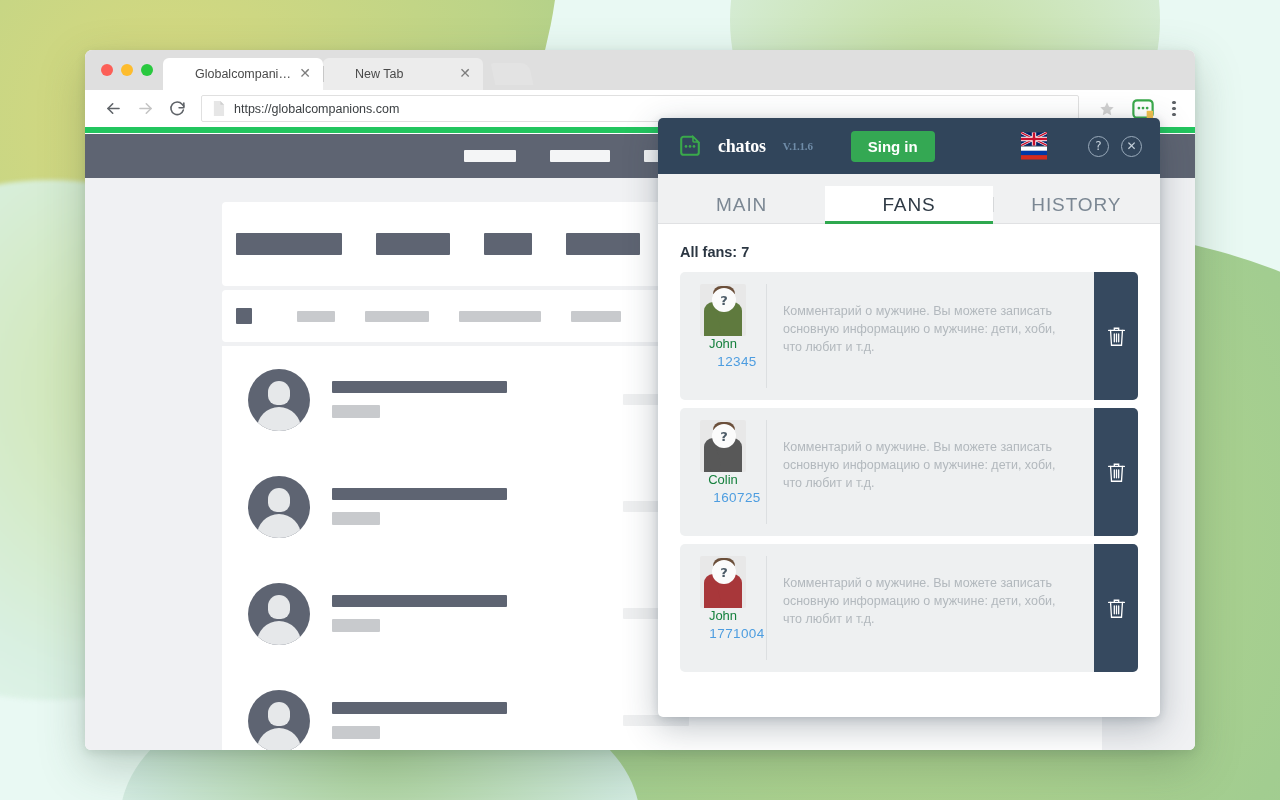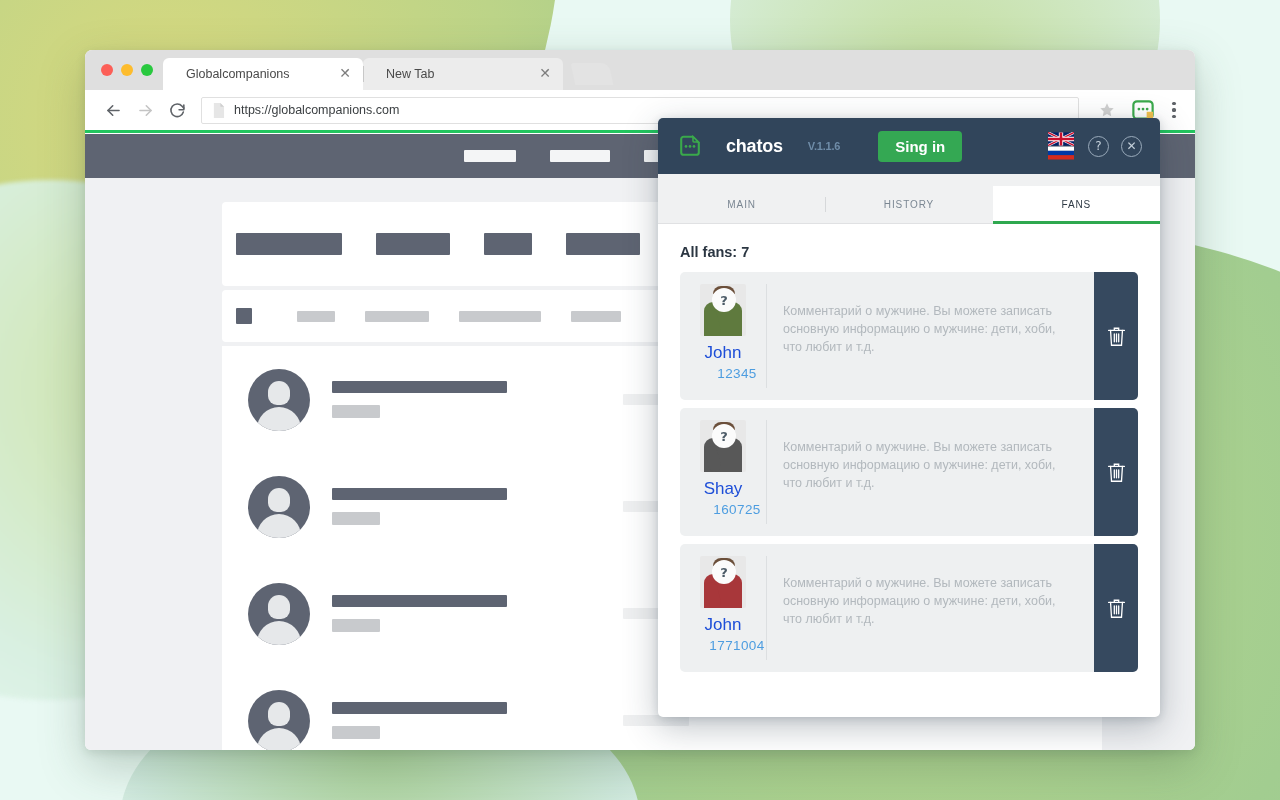--- a/index.html
+++ b/index.html
@@ -64,23 +64,23 @@
   #traffic {
     display: flex; align-items: center; gap: 8px;
     height: 40px; padding: 0 10px 0 4px;
   }
   .dot { width: 12px; height: 12px; border-radius: 50%; }
   .dot.red { background: #fc5f57; }
   .dot.yellow { background: #fdbc2d; }
   .dot.green { background: #29c93f; }
 
   .tab {
-    height: 32px; width: 200px;
+    height: 32px; width: 160px;
     display: flex; align-items: center;
-    padding: 0 10px 0 23px;
+    padding: 0 10px 0 32px;
     font-size: 12.5px; color: #4a4a4a;
     position: relative;
     border-radius: 6px 6px 0 0;
     justify-content: center;
   }
   .tab.active { background: #fff; }
   .tab.inactive { background: #ececec; }
   .tab-label { flex: 1; white-space: nowrap; overflow: hidden; text-overflow: ellipsis; }
   .tab-close {
     width: 16px; height: 16px; line-height: 15px;
@@ -98,21 +98,21 @@
     border-radius: 3px 8px 0 0;
     transform: skewX(12deg);
   }
 
   
   #toolbar {
     height: 43px; background: #fff;
     display: flex; align-items: center;
     padding: 0 12px 0 14px;
     gap: 4px;
-    border-bottom: 3px solid #22c55e;
+    border-bottom: 6px solid #22c55e;
   }
   .navbtn {
     width: 28px; height: 28px;
     display: flex; align-items: center; justify-content: center;
     color: #5f6368;
   }
   .navbtn.disabled { color: #c4c4c4; }
   #omnibox {
     flex: 1; height: 27px;
     background: #fff; border: 1px solid #e0e0e0;
@@ -185,21 +185,21 @@
     box-shadow: 0 10px 34px rgba(40,55,70,0.30), 0 2px 8px rgba(40,55,70,0.16);
     overflow: hidden;
     display: flex; flex-direction: column;
   }
   #panel-header {
     height: 56px; background: #31455b;
     display: flex; align-items: center;
     padding: 0 0 0 20px;
     flex: none;
   }
-  #brand { display: flex; align-items: center; gap: 24px; }
+  #brand { display: flex; align-items: center; gap: 16px; font-family: Liberation Serif, serif; }
   #brand-name { color: #fff; font-size: 18px; font-weight: bold; letter-spacing: -0.2px; }
   #brand-version { color: #6f8ca8; font-size: 11px; font-weight: bold; letter-spacing: -0.2px; margin-left: 1px; }
   #signin-btn {
     background: #34a853; color: #fff;
     font-size: 15px; font-weight: bold;
     border: none; border-radius: 4px;
     height: 31px; padding: 0 17px;
     margin-left: 38px;
     cursor: pointer;
     font-family: "Liberation Sans", sans-serif;
@@ -217,21 +217,21 @@
 
   
   #tabs {
     height: 50px; background: #f0f1f2;
     display: flex; flex: none;
     border-bottom: 1px solid #e0e1e3;
   }
   .ptab {
     flex: 1;
     display: flex; align-items: center; justify-content: center;
-    font-size: 10px; letter-spacing: 0.9px;
+    font-size: 19px; letter-spacing: 0.9px;
     color: #7b8793;
     position: relative;
     cursor: pointer;
     margin-top: 12px;
   }
   .ptab + .ptab::before {
     content: ""; position: absolute; left: 0; top: 11px; bottom: 11px;
     width: 1px; background: #d6d8da;
   }
   .ptab.active { background: #fff; color: #2f3a45; }
@@ -276,21 +276,21 @@
   .photo-neck { position: absolute; left: 20px; bottom: 26px; width: 10px; height: 10px; background: #c8a283; }
   .photo-head {
     position: absolute; left: 12px; top: 4px;
     width: 24px; height: 24px; border-radius: 50%;
     background: #fbfbfb;
     display: flex; align-items: center; justify-content: center;
     font-size: 13px; color: #4b5a66; font-weight: bold;
     font-family: "DejaVu Sans", sans-serif;
   }
   .photo-hair { position: absolute; left: 13px; top: 2px; width: 22px; height: 8px; border-radius: 11px 11px 0 0; background: #6b4f3a; }
-  .fan-name { font-size: 17px; color: #1d4ed8; margin-top: 7px; }
+  .fan-name { font-size: 13px; color: #15803d; }
   .fan-id { font-size: 13.5px; color: #4d9de0; margin-top: 3px; letter-spacing: 0.4px; margin-left: 28px; }
   .fan-comment {
     flex: 1; padding: 18px 18px 10px 16px;
     border-left: 1px solid #dcdfe1;
     margin: 12px 16px 12px 0;
     font-size: 12.5px; line-height: 18px;
     color: #b2b8bd;
   }
   .fan-del {
     width: 44px; flex: none;
@@ -530,22 +530,22 @@
     </div>
 
     <div id="header-actions">
       <span class="circ-icon">?</span>
       <span class="circ-icon">✕</span>
     </div>
   </div>
 
   <div id="tabs">
     <div class="ptab">MAIN</div>
+    <div class="ptab active">FANS</div>
     <div class="ptab">HISTORY</div>
-    <div class="ptab active">FANS</div>
   </div>
 
   <div id="panel-body">
     <div id="fans-count">
       <span>All fans:</span>
       <span>7</span>
     </div>
 
     <div id="fans-list">
 
@@ -576,21 +576,21 @@
 
       <div class="fan-card">
         <div class="fan-left">
           <div class="fan-photo">
             <span class="photo-body" style="background:#585858"></span>
             <span class="photo-arm" style="background:#585858"></span>
             <span class="photo-neck"></span>
             <span class="photo-hair"></span>
             <span class="photo-head">?</span>
           </div>
-          <span class="fan-name">Shay</span>
+          <span class="fan-name">Colin</span>
           <span class="fan-id">160725</span>
         </div>
         <div class="fan-comment">Комментарий о мужчине. Вы можете записать основную информацию о мужчине: дети, хоби, что любит и т.д.</div>
         <div class="fan-del">
           <span>
             <svg width="21" height="23" viewBox="0 0 24 26" fill="none" stroke="#ffffff" stroke-width="1.5" stroke-linecap="round">
               <path d="M3 6h18"></path>
                 <path d="M9.5 6V3.6h5V6"></path>
               <path d="M5.2 6l1.1 17h11.4l1.1-17"></path>
               <path d="M9.5 10v9M12 10v9M14.5 10v9"></path>

